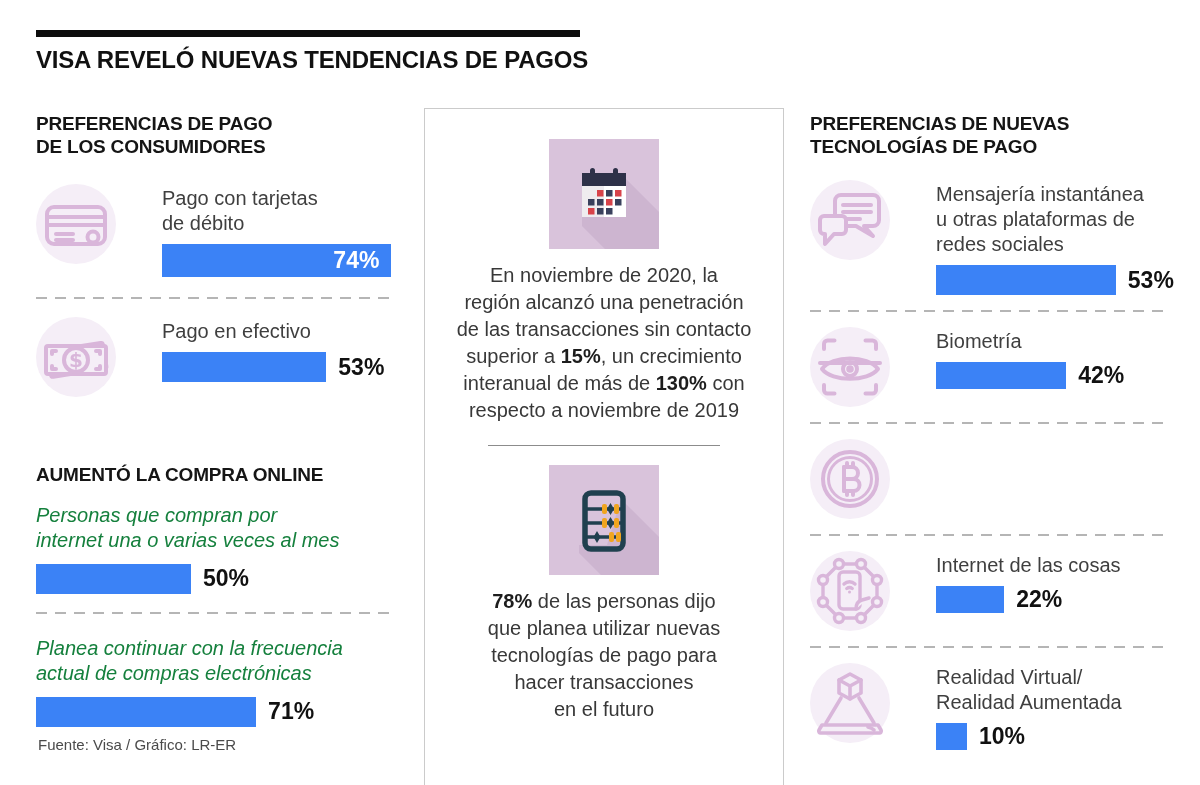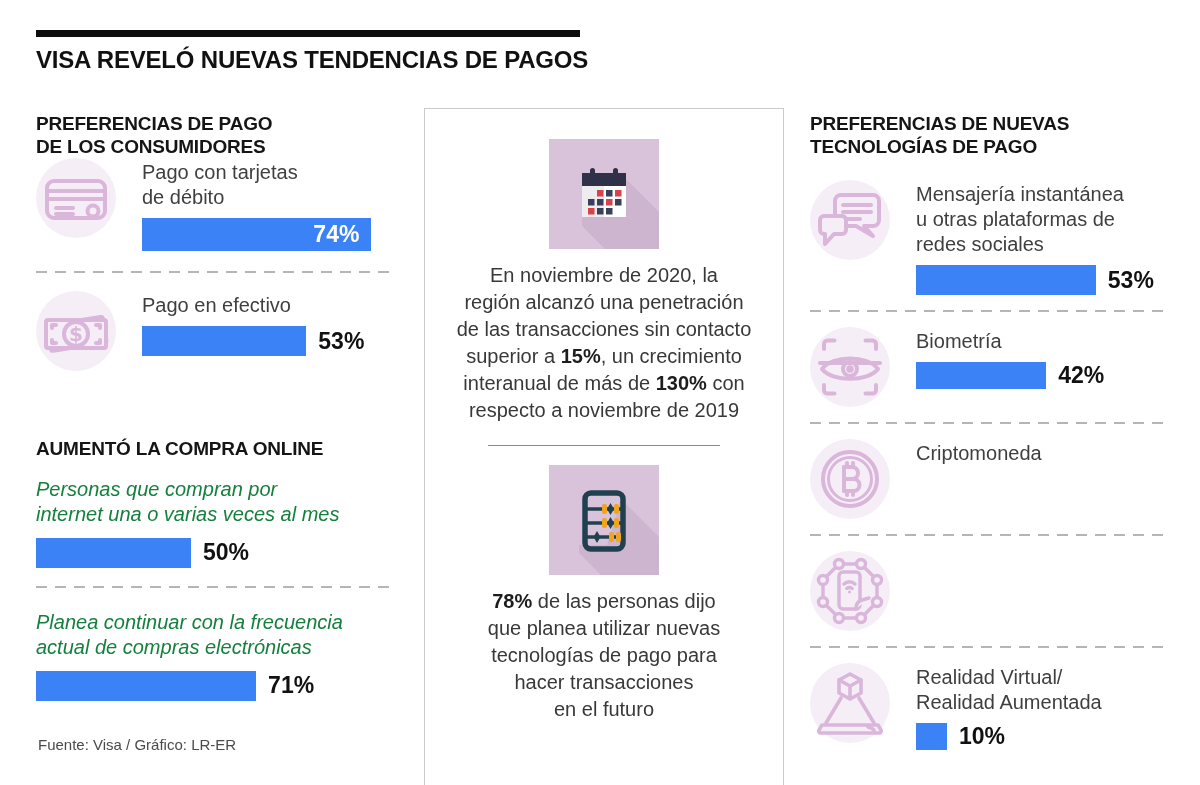--- a/index.html
+++ b/index.html
@@ -9,27 +9,27 @@
     font-family:"Liberation Sans","DejaVu Sans",sans-serif; overflow:hidden;
   }
   .rule { position:absolute; left:36px; top:30px; width:544px; height:7px; background:#0d0d0d; }
   .title { position:absolute; left:36px; top:46px; font-size:24px; font-weight:bold; color:#111; letter-spacing:-0.2px; }
 
   .col { position:absolute; top:112px; }
   .col-left  { left:36px;  width:354px; }
   .col-right { left:810px; width:356px; }
 
   .h2 { font-size:19px; font-weight:bold; color:#151515; line-height:1.22; white-space:pre-line; letter-spacing:-0.2px; }
-  .col-left .h2.first { }
+  .col-left .h2.first { margin-bottom:26px; }
   .col-right .h2 { margin-bottom:22px; }
 
   .row { display:flex; align-items:flex-start; gap:26px; }
   .icon-circle { flex:0 0 80px; width:80px; height:80px; }
   .icon-circle svg { display:block; }
-  .row-content { flex:1; padding-top:2px; }
+  .row-content { flex:1; padding-top:2px;margin-left:20px; }
 
   .label { font-size:20px; color:#3f3f3f; line-height:1.25; white-space:pre-line; margin-bottom:8px; }
   .bar { background:#3b82f6; height:30px;text-align:right; }
   .bar.tall { height:33px; }
   .bar.short { height:27px; }
   .bar-line { display:flex; align-items:center; gap:12px; }
   .pct { font-size:23px; font-weight:bold; color:#111; }
   .bar-inside { display:flex; align-items:center; justify-content:flex-end; padding-right:12px; }
   .pct-in { font-size:23px; font-weight:bold; color:#ffffff; }
 
@@ -252,21 +252,20 @@
           <path d="M34 28 v24"></path>
           <path d="M34 28 h8 a6 6 0 0 1 0 12 h-8"></path>
           <path d="M34 40 h9.5 a6 6 0 0 1 0 12 h-9.5"></path>
           <line x1="37" y1="24" x2="37" y2="28"></line>
             <line x1="43" y1="24" x2="43" y2="28"></line>
           <line x1="37" y1="52" x2="37" y2="56"></line>
             <line x1="43" y1="52" x2="43" y2="56"></line>
         </svg>
       </span>
       <div class="row-content">
-        <div class="label">Criptomoneda</div>
       </div>
     </div>
 
     <div class="dash"></div>
 
     <div class="row">
       <span class="icon-circle">
         <svg width="80" height="80" viewBox="0 0 80 80" fill="none" stroke="#d9b6da" stroke-width="3.4" stroke-linecap="round" stroke-linejoin="round">
           <circle cx="40" cy="40" r="40" fill="#f5eef7" stroke="none"></circle>
           <path d="M29 13 L51 13 M67 29 L67 51 M51 67 L29 67 M13 51 L13 29 M29 13 L13 29 M51 13 L67 29 M67 51 L51 67 M29 67 L13 51"></path>
@@ -278,20 +277,27 @@
             <circle cx="29" cy="67" r="4.5" fill="#f5eef7"></circle>
           <circle cx="13" cy="29" r="4.5" fill="#f5eef7"></circle>
             <circle cx="13" cy="51" r="4.5" fill="#f5eef7"></circle>
           <rect x="29" y="21" width="21" height="37" rx="4" fill="#f5eef7"></rect>
           <path d="M34 33 a8 8 0 0 1 11 0"></path>
           <path d="M36.8 37.5 a4.5 4.5 0 0 1 5.4 0"></path>
           <circle cx="39.5" cy="41" r="1.5" fill="#d9b6da" stroke="none"></circle>
           <path d="M46 58 c0 -5 2 -8 6 -9 l7 -2" fill="#f5eef7"></path>
         </svg>
       </span>
+      <div class="row-content">
+        <div class="label">Internet de las cosas</div>
+        <div class="bar-line">
+          <div class="bar short" style="width: 68.2px;"></div>
+          <span class="pct">22%</span>
+        </div>
+      </div>
     </div>
 
     <div class="dash"></div>
 
     <div class="row">
       <span class="icon-circle">
         <svg width="80" height="80" viewBox="0 0 80 80" fill="none" stroke="#d9b6da" stroke-width="3.6" stroke-linecap="round" stroke-linejoin="round">
           <circle cx="40" cy="40" r="40" fill="#f5eef7" stroke="none"></circle>
           <line x1="16" y1="60" x2="31" y2="35"></line>
           <line x1="64" y1="60" x2="49" y2="35"></line>

